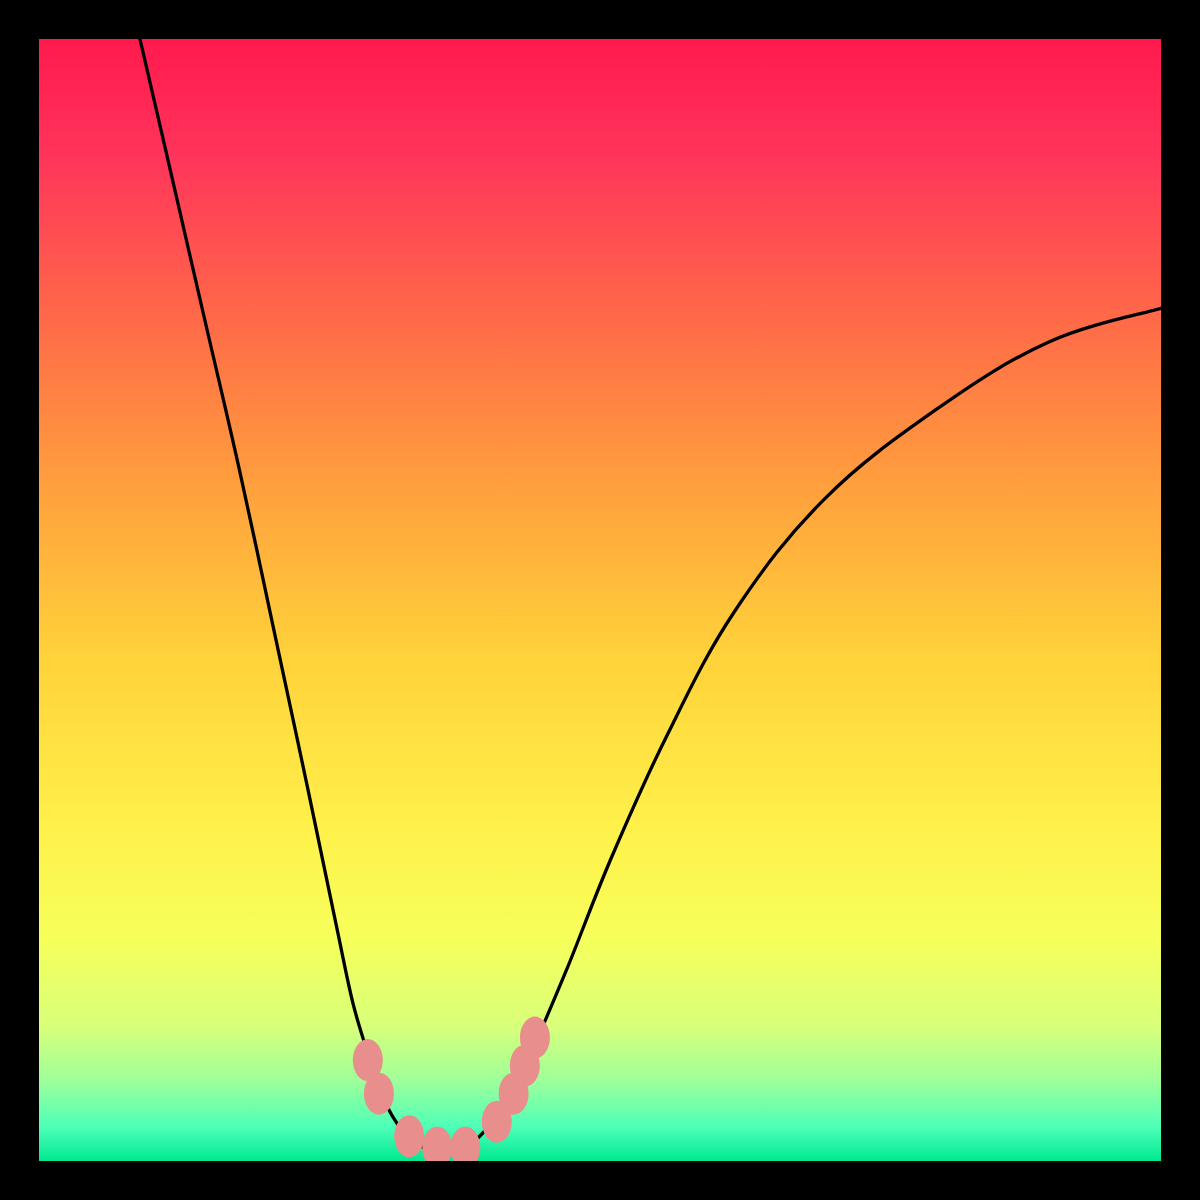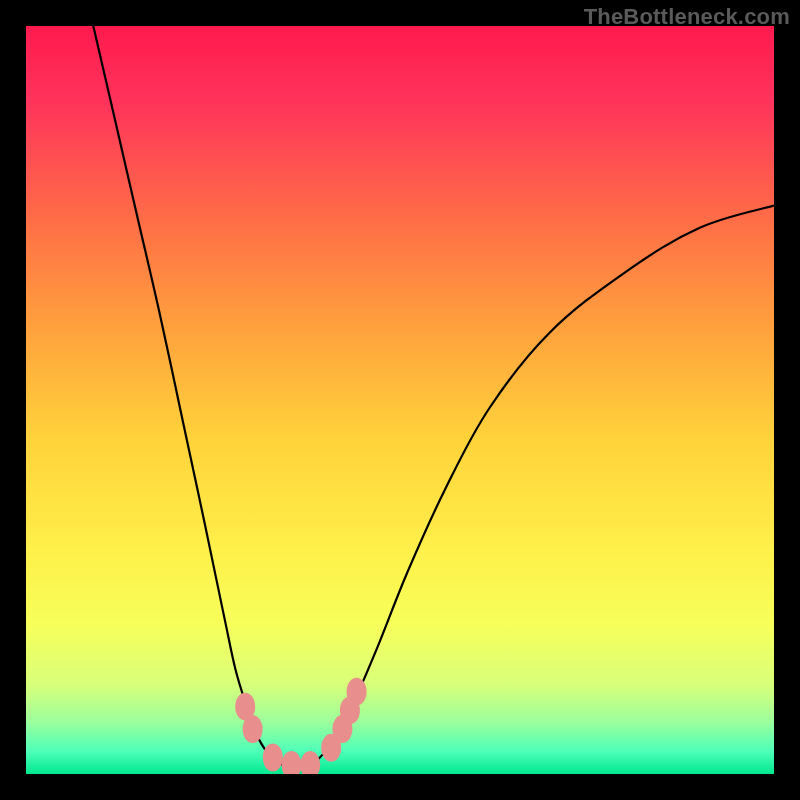--- a/index.html
+++ b/index.html
@@ -77,15 +77,14 @@
           <ellipse class="marker" cx="265.5" cy="739.0" rx="10" ry="14"></ellipse>
           <ellipse class="marker" cx="284.2" cy="739.0" rx="10" ry="14"></ellipse>
           <ellipse class="marker" cx="305.2" cy="721.8" rx="10" ry="14"></ellipse>
           <ellipse class="marker" cx="316.4" cy="703.1" rx="10" ry="14"></ellipse>
           <ellipse class="marker" cx="323.9" cy="684.4" rx="10" ry="14"></ellipse>
           <ellipse class="marker" cx="330.6" cy="665.7" rx="10" ry="14"></ellipse>
         </g>
     </svg>
   </div>
 
-  <div class="watermark">TheBottleneck.com</div>
 
 </div>
 
 </body></html>

